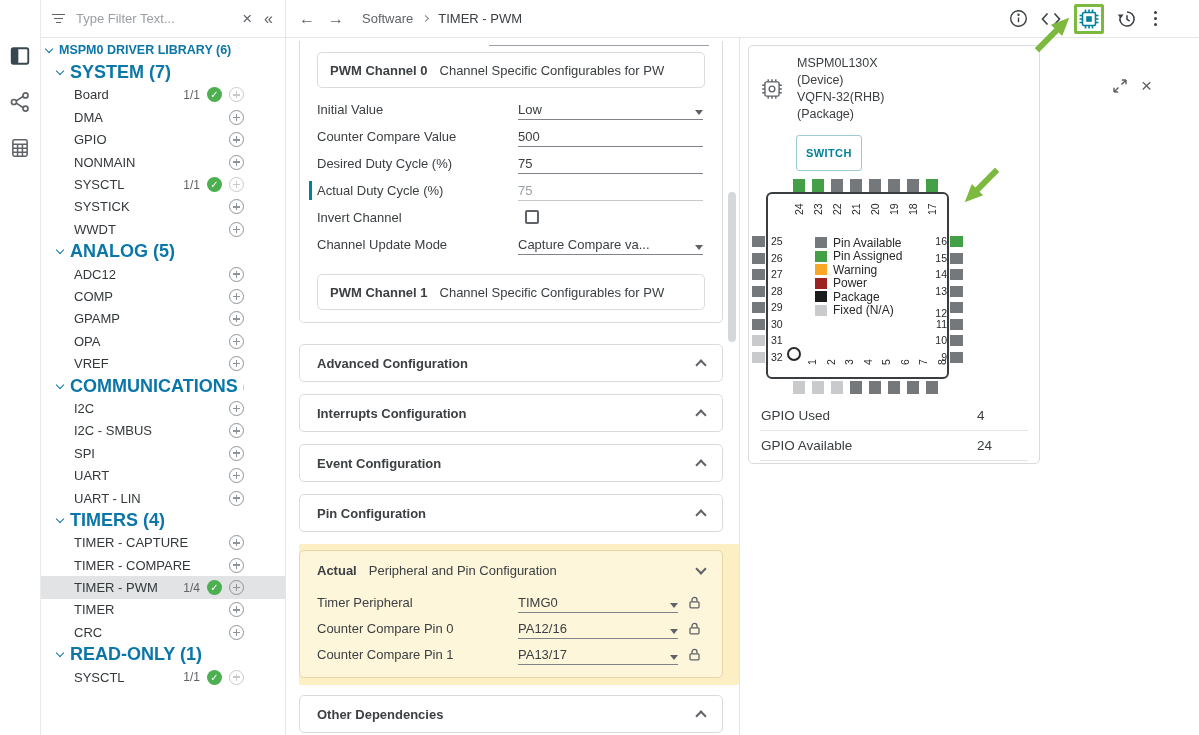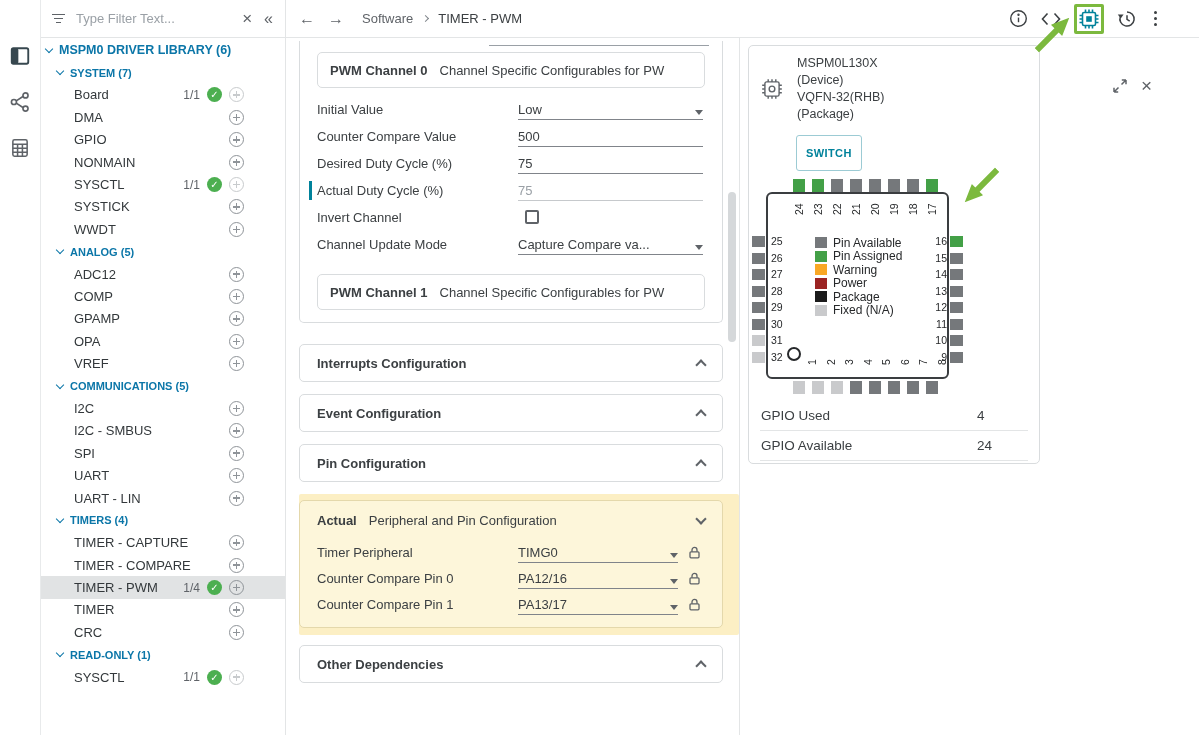--- a/index.html
+++ b/index.html
@@ -25,21 +25,21 @@
   .funnel i{height:1.6px;background:#5f6368;display:block;}
   .funnel i:nth-child(1){width:13px;} .funnel i:nth-child(2){width:9px;} .funnel i:nth-child(3){width:5px;}
   .filter-input{flex:1;min-width:0;border:none;outline:none;font:13px "Liberation Sans",sans-serif;color:#3c4043;background:transparent;}
   .filter-input::placeholder{color:#9aa0a6;}
   .fb-btn{color:#5f6368;cursor:pointer;line-height:1;}
   .fb-clear{font-size:17px;} .fb-collapse{font-size:16px;padding-left:4px;}
 
   .tree{flex:1;overflow:hidden;padding-top:1px;}
   .trow{height:22.4px;display:flex;align-items:center;padding-right:41px;cursor:pointer;}
   .trow.root{padding-left:5px;color:var(--tree-head);font-weight:bold;font-size:12.5px;}
-  .trow.group{padding-left:16px;color:var(--tree-head);font-weight:bold;font-size:11px;}
+  .trow.group{padding-left:16px;color:var(--tree-head);font-weight:bold;font-size:18px;}
   .trow.item{padding-left:33px;color:#33383b;}
   .trow.selected{background:#e1e3e4;}
   .tlabel{flex:1;white-space:nowrap;overflow:hidden;}
   .tcount{font-size:12px;color:#5f6368;margin-right:7px;}
   .tcheck{width:15px;height:15px;border-radius:50%;background:#4caf50;color:#fff;font-size:10px;font-weight:bold;
           display:flex;align-items:center;justify-content:center;margin-right:7px;flex-shrink:0;}
   .tplus{position:relative;width:15px;height:15px;border:1.5px solid #8f9499;border-radius:50%;flex-shrink:0;}
   .tplus::before,.tplus::after{content:"";position:absolute;background:#8f9499;}
   .tplus::before{left:3px;right:3px;top:50%;height:1.5px;margin-top:-0.75px;}
   .tplus::after{top:3px;bottom:3px;left:50%;width:1.5px;margin-left:-0.75px;}
@@ -411,20 +411,24 @@
                 </div>
               </div>
             </div>
           <div class="subheader ch1">
             <span class="sh-title">PWM Channel 1</span>
             <span class="sh-sub">Channel Specific Configurables for PW</span>
           </div>
         </div>
 
         <div id="sections">
+            <div class="card sec-card">
+              <span class="sec-title">Advanced Configuration</span>
+              <span class="chev up"></span>
+            </div>
             <div class="card sec-card">
               <span class="sec-title">Interrupts Configuration</span>
               <span class="chev up"></span>
             </div>
             <div class="card sec-card">
               <span class="sec-title">Event Configuration</span>
               <span class="chev up"></span>
             </div>
             <div class="card sec-card">
               <span class="sec-title">Pin Configuration</span>
@@ -600,21 +604,21 @@
               <div class="hnum" style="left:22px;top:171.5px">32</div>
               <div class="pin" style="left:201px;top:57px;width:13px;height:11px;background:#43a047"></div>
               <div class="hnum rnum" style="left:170px;top:56px;width:28px">16</div>
               <div class="pin" style="left:201px;top:73.5px;width:13px;height:11px;background:#75787b"></div>
               <div class="hnum rnum" style="left:170px;top:72.5px;width:28px">15</div>
               <div class="pin" style="left:201px;top:90px;width:13px;height:11px;background:#75787b"></div>
               <div class="hnum rnum" style="left:170px;top:89px;width:28px">14</div>
               <div class="pin" style="left:201px;top:106.5px;width:13px;height:11px;background:#75787b"></div>
               <div class="hnum rnum" style="left:170px;top:105.5px;width:28px">13</div>
               <div class="pin" style="left:201px;top:123px;width:13px;height:11px;background:#75787b"></div>
-              <div class="hnum rnum" style="left:170px;top:122px;width:28px">12</div>
+              <div class="hnum rnum" style="left:170px;top:128px;width:28px">12</div>
               <div class="pin" style="left:201px;top:139.5px;width:13px;height:11px;background:#75787b"></div>
               <div class="hnum rnum" style="left:170px;top:138.5px;width:28px">11</div>
               <div class="pin" style="left:201px;top:156px;width:13px;height:11px;background:#75787b"></div>
               <div class="hnum rnum" style="left:170px;top:155px;width:28px">10</div>
               <div class="pin" style="left:201px;top:172.5px;width:13px;height:11px;background:#75787b"></div>
               <div class="hnum rnum" style="left:170px;top:171.5px;width:28px">9</div>
             </div>
 
           <div id="gpiostats">
               <div class="gpio-row">

